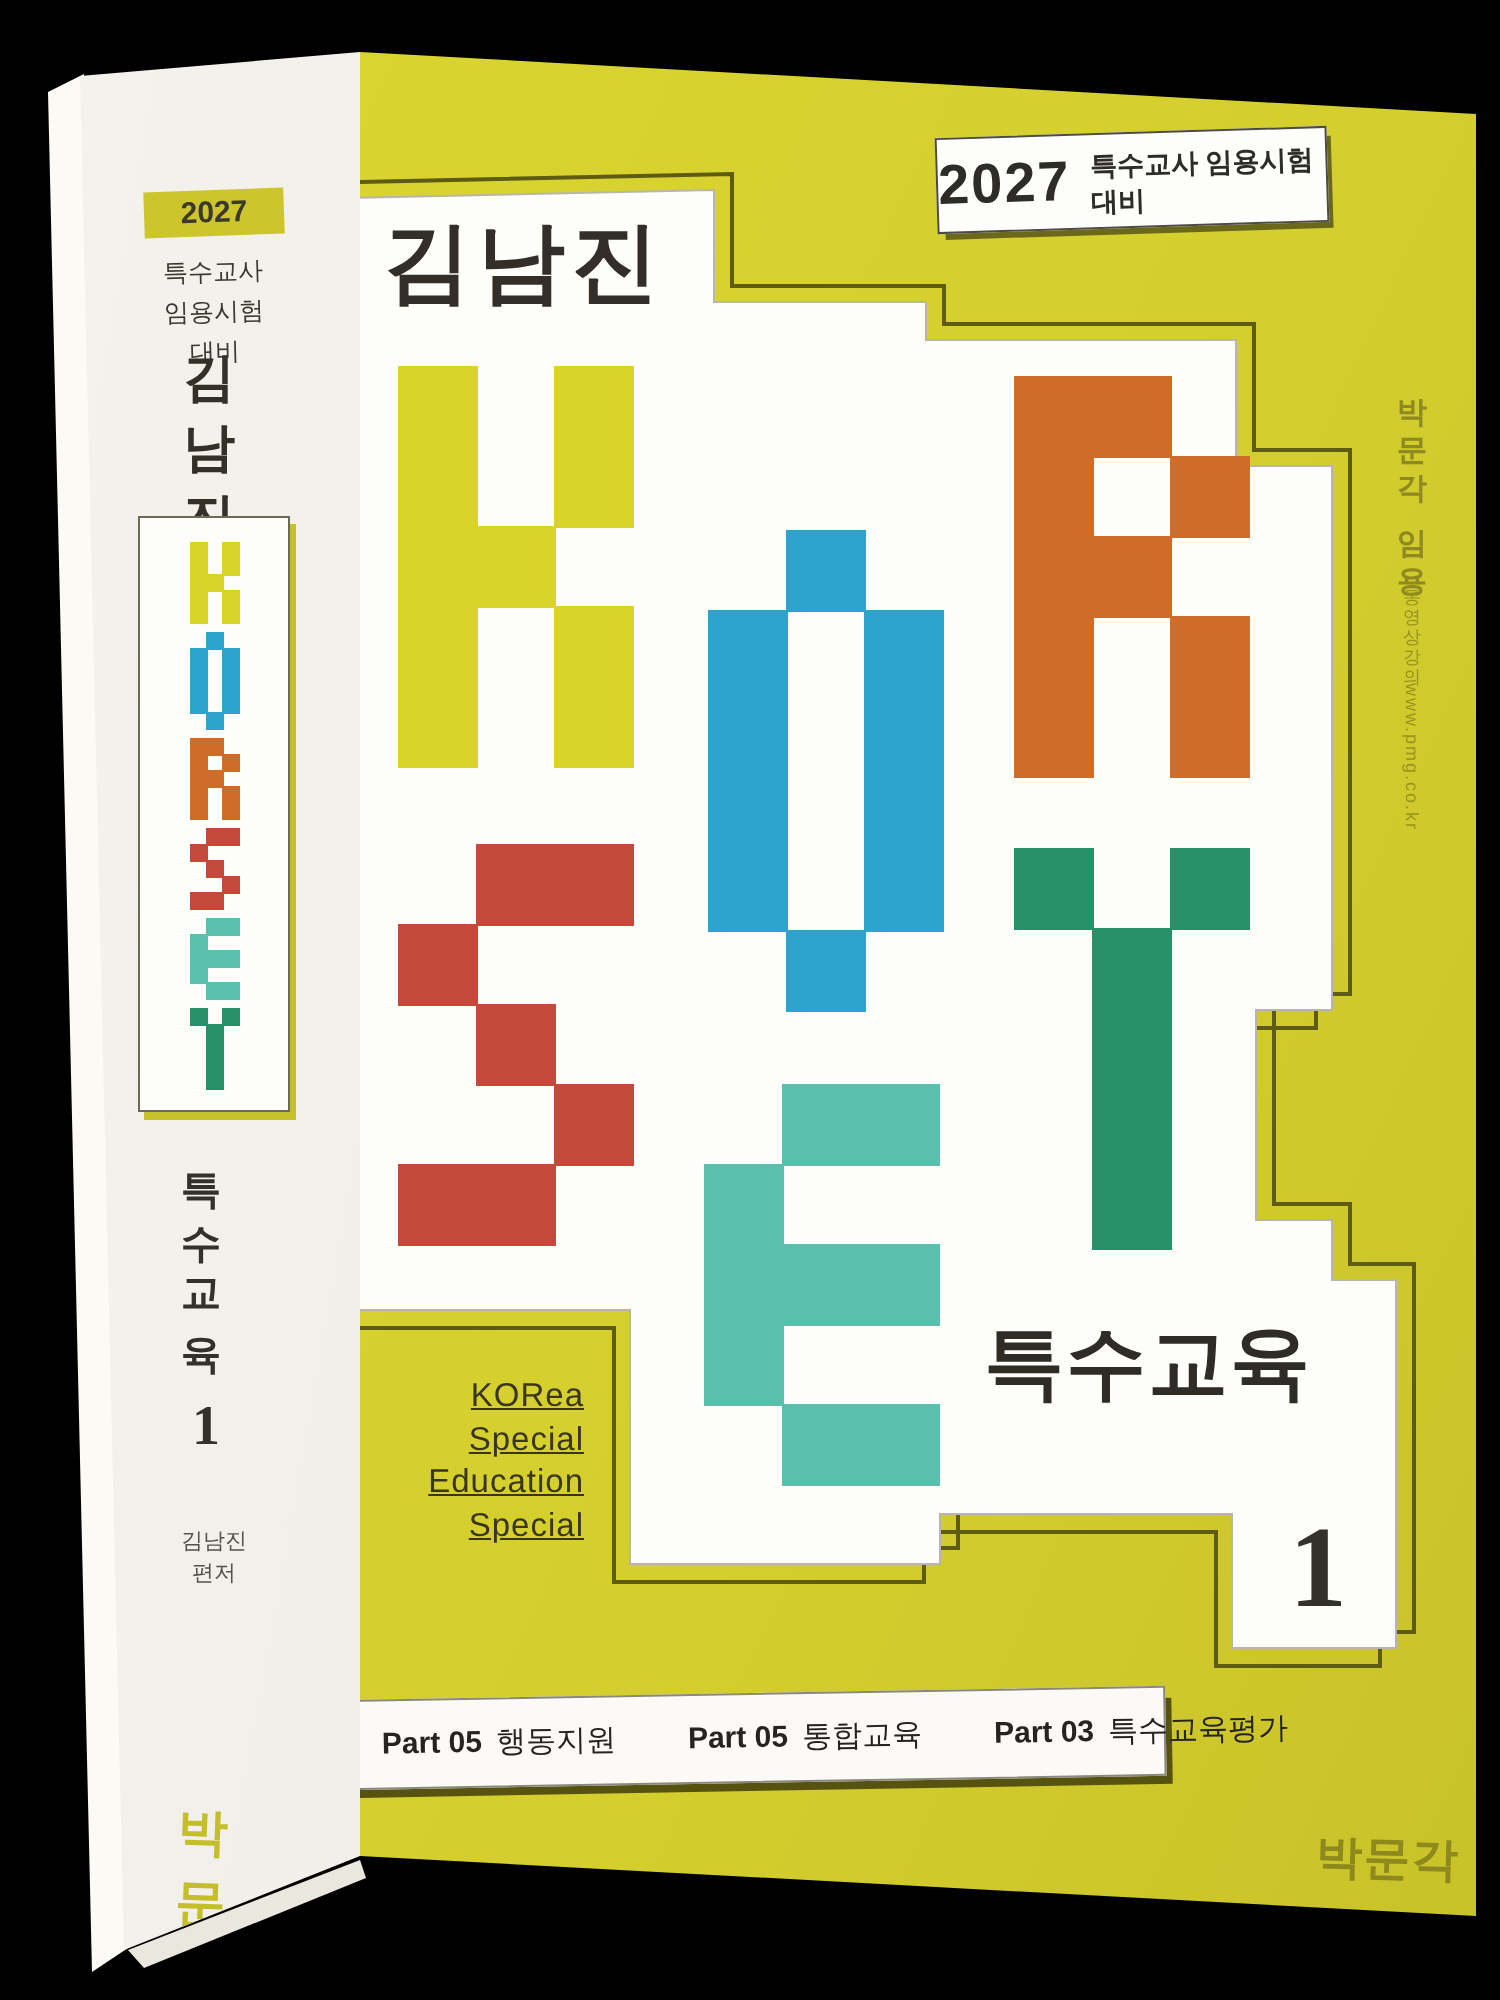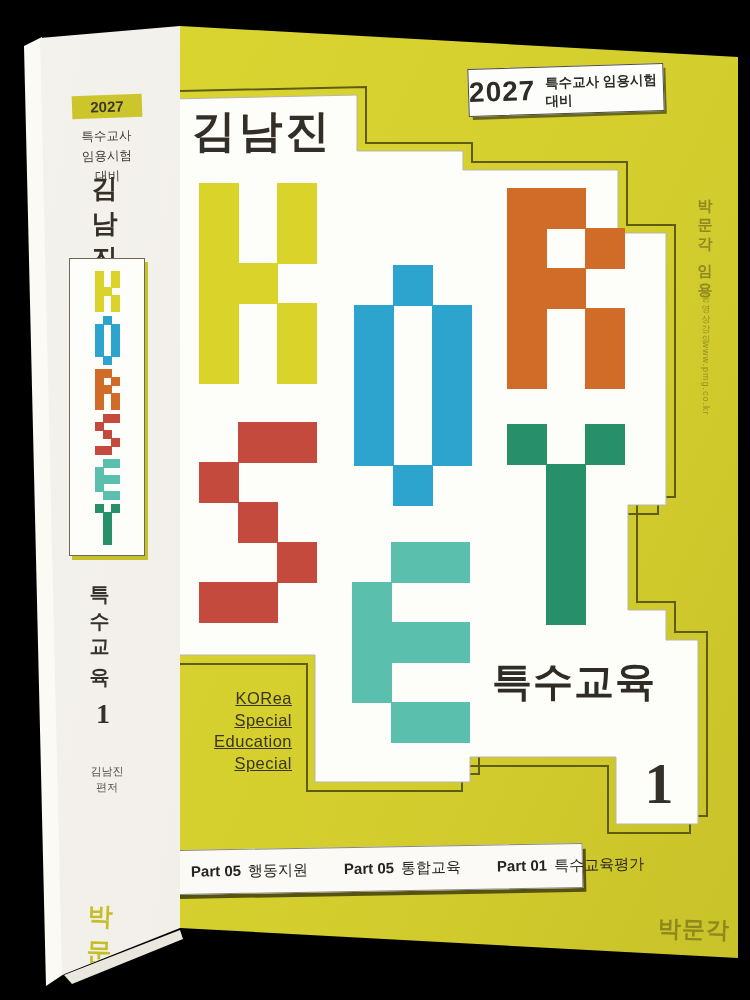--- a/index.html
+++ b/index.html
@@ -235,21 +235,21 @@
     </div>
 
     <div class="abs part-band">
       <span>
         <b>Part 05</b><span>행동지원</span>
       </span>
       <span>
         <b>Part 05</b><span>통합교육</span>
       </span>
       <span>
-        <b>Part 01</b><span>특수교육평가</span>
+        <b>Part 03</b><span>특수교육평가</span>
       </span>
     </div>
 
     <div class="abs pub-logo">박문각</div>
 
     <div class="abs side-v">박문각 임용</div>
     <div class="abs side-url">동영상강의 www.pmg.co.kr</div>
   </div>
 </div>
 

